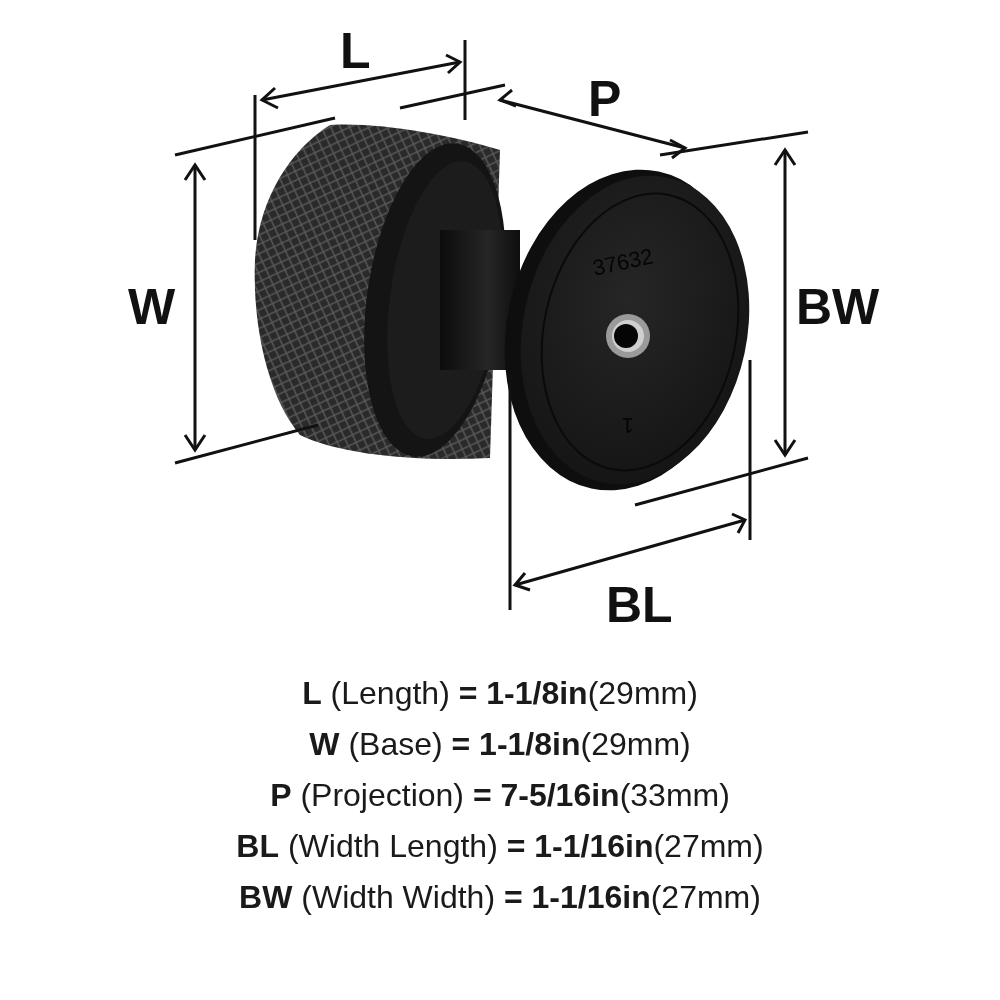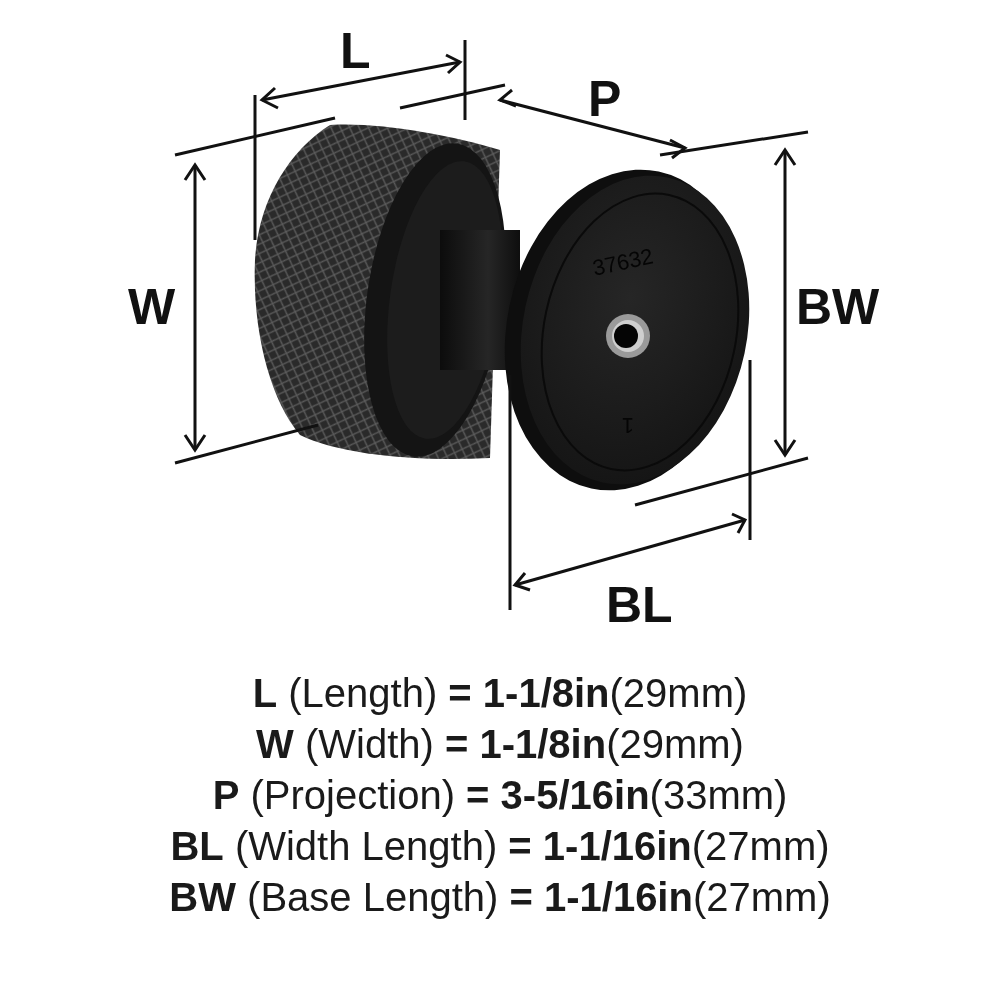--- a/index.html
+++ b/index.html
@@ -1,21 +1,21 @@
 <!DOCTYPE html>
 <html><head>
   <meta charset="utf-8">
   <style>
     html, body { margin: 0; padding: 0; background: #ffffff; }
     body { width: 1000px; height: 1000px; position: relative; overflow: hidden;
            font-family: "Liberation Sans", "DejaVu Sans", sans-serif; color: #1a1a1a; }
     #diagram { position: absolute; left: 0; top: 0; width: 1000px; height: 640px; }
     .dim-label { position: absolute; font-weight: 700; font-size: 50px; color: #111; line-height: 1; }
     #specs { position: absolute; left: 0; top: 668px; width: 1000px; }
-    .spec-row { height: 51px; text-align: center; font-size: 40px; line-height: 51px; white-space: nowrap; }
+    .spec-row { height: 51px; text-align: center; font-size: 32px; line-height: 51px; white-space: nowrap; }
     .spec-abbr, .spec-imp { font-weight: 700; }
     .spec-name, .spec-metric { font-weight: 400; }
   </style>
 </head>
 <body>
 
 <div id="diagram">
   <svg width="1000" height="640" viewBox="0 0 1000 640">
     <defs>
       <pattern id="knurl" patternUnits="userSpaceOnUse" width="12" height="12" patternTransform="rotate(20)">
@@ -95,35 +95,35 @@
 
 <div id="specs">
   <div class="spec-row">
     <span class="spec-abbr">L</span>
     <span class="spec-name">(Length)</span>
     <span class="spec-abbr">=</span>
     <span class="spec-imp">1-1/8in</span><span class="spec-metric">(29mm)</span>
   </div>
   <div class="spec-row">
     <span class="spec-abbr">W</span>
-    <span class="spec-name">(Width)</span>
+    <span class="spec-name">(Base)</span>
     <span class="spec-abbr">=</span>
     <span class="spec-imp">1-1/8in</span><span class="spec-metric">(29mm)</span>
   </div>
   <div class="spec-row">
     <span class="spec-abbr">P</span>
     <span class="spec-name">(Projection)</span>
     <span class="spec-abbr">=</span>
-    <span class="spec-imp">3-5/16in</span><span class="spec-metric">(33mm)</span>
+    <span class="spec-imp">7-5/16in</span><span class="spec-metric">(33mm)</span>
   </div>
   <div class="spec-row">
     <span class="spec-abbr">BL</span>
     <span class="spec-name">(Width Length)</span>
     <span class="spec-abbr">=</span>
     <span class="spec-imp">1-1/16in</span><span class="spec-metric">(27mm)</span>
   </div>
   <div class="spec-row">
     <span class="spec-abbr">BW</span>
-    <span class="spec-name">(Base Length)</span>
+    <span class="spec-name">(Width Width)</span>
     <span class="spec-abbr">=</span>
     <span class="spec-imp">1-1/16in</span><span class="spec-metric">(27mm)</span>
   </div>
 </div>
 
 </body></html>

